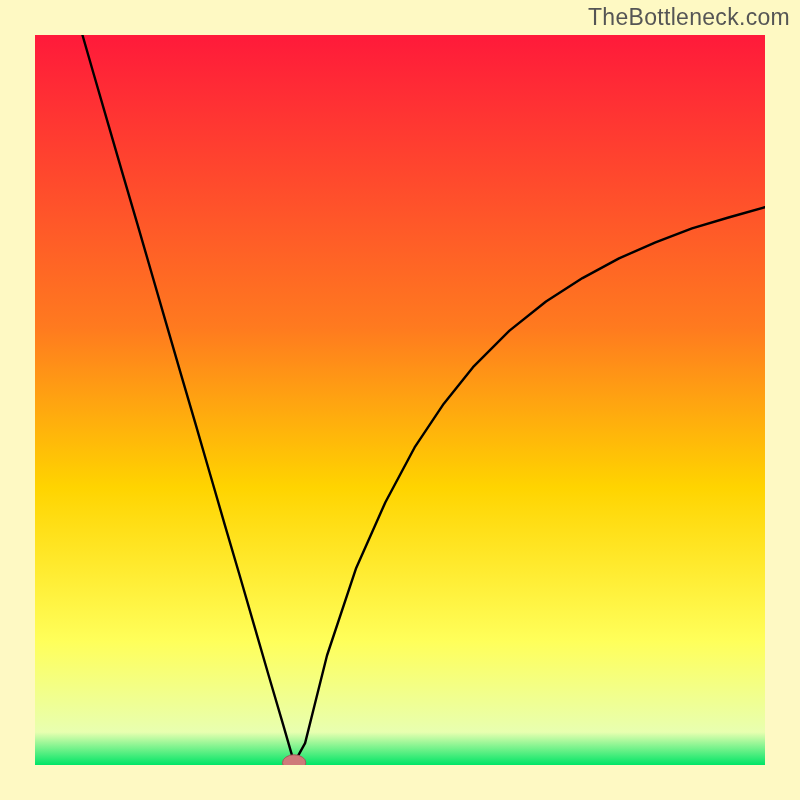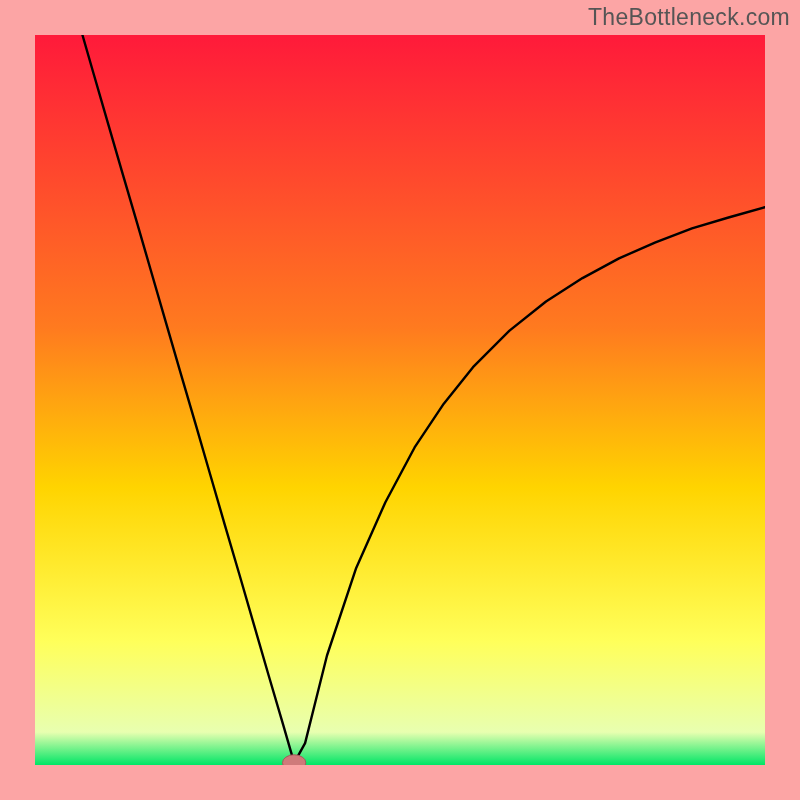--- a/index.html
+++ b/index.html
@@ -8,21 +8,21 @@
     width: 800px;
     height: 800px;
     background: #000;
     font-family: Arial, Helvetica, sans-serif;
     overflow: hidden;
   }
   .stage {
     position: relative;
     width: 800px;
     height: 800px;
-    background: #fca5a5;
+    background: #fef9c3;
   }
   .watermark {
     position: absolute;
     top: 4px;
     right: 10px;
     color: #555;
     font-size: 23px;
     font-weight: 500;
     letter-spacing: 0.3px;
     user-select: none;

